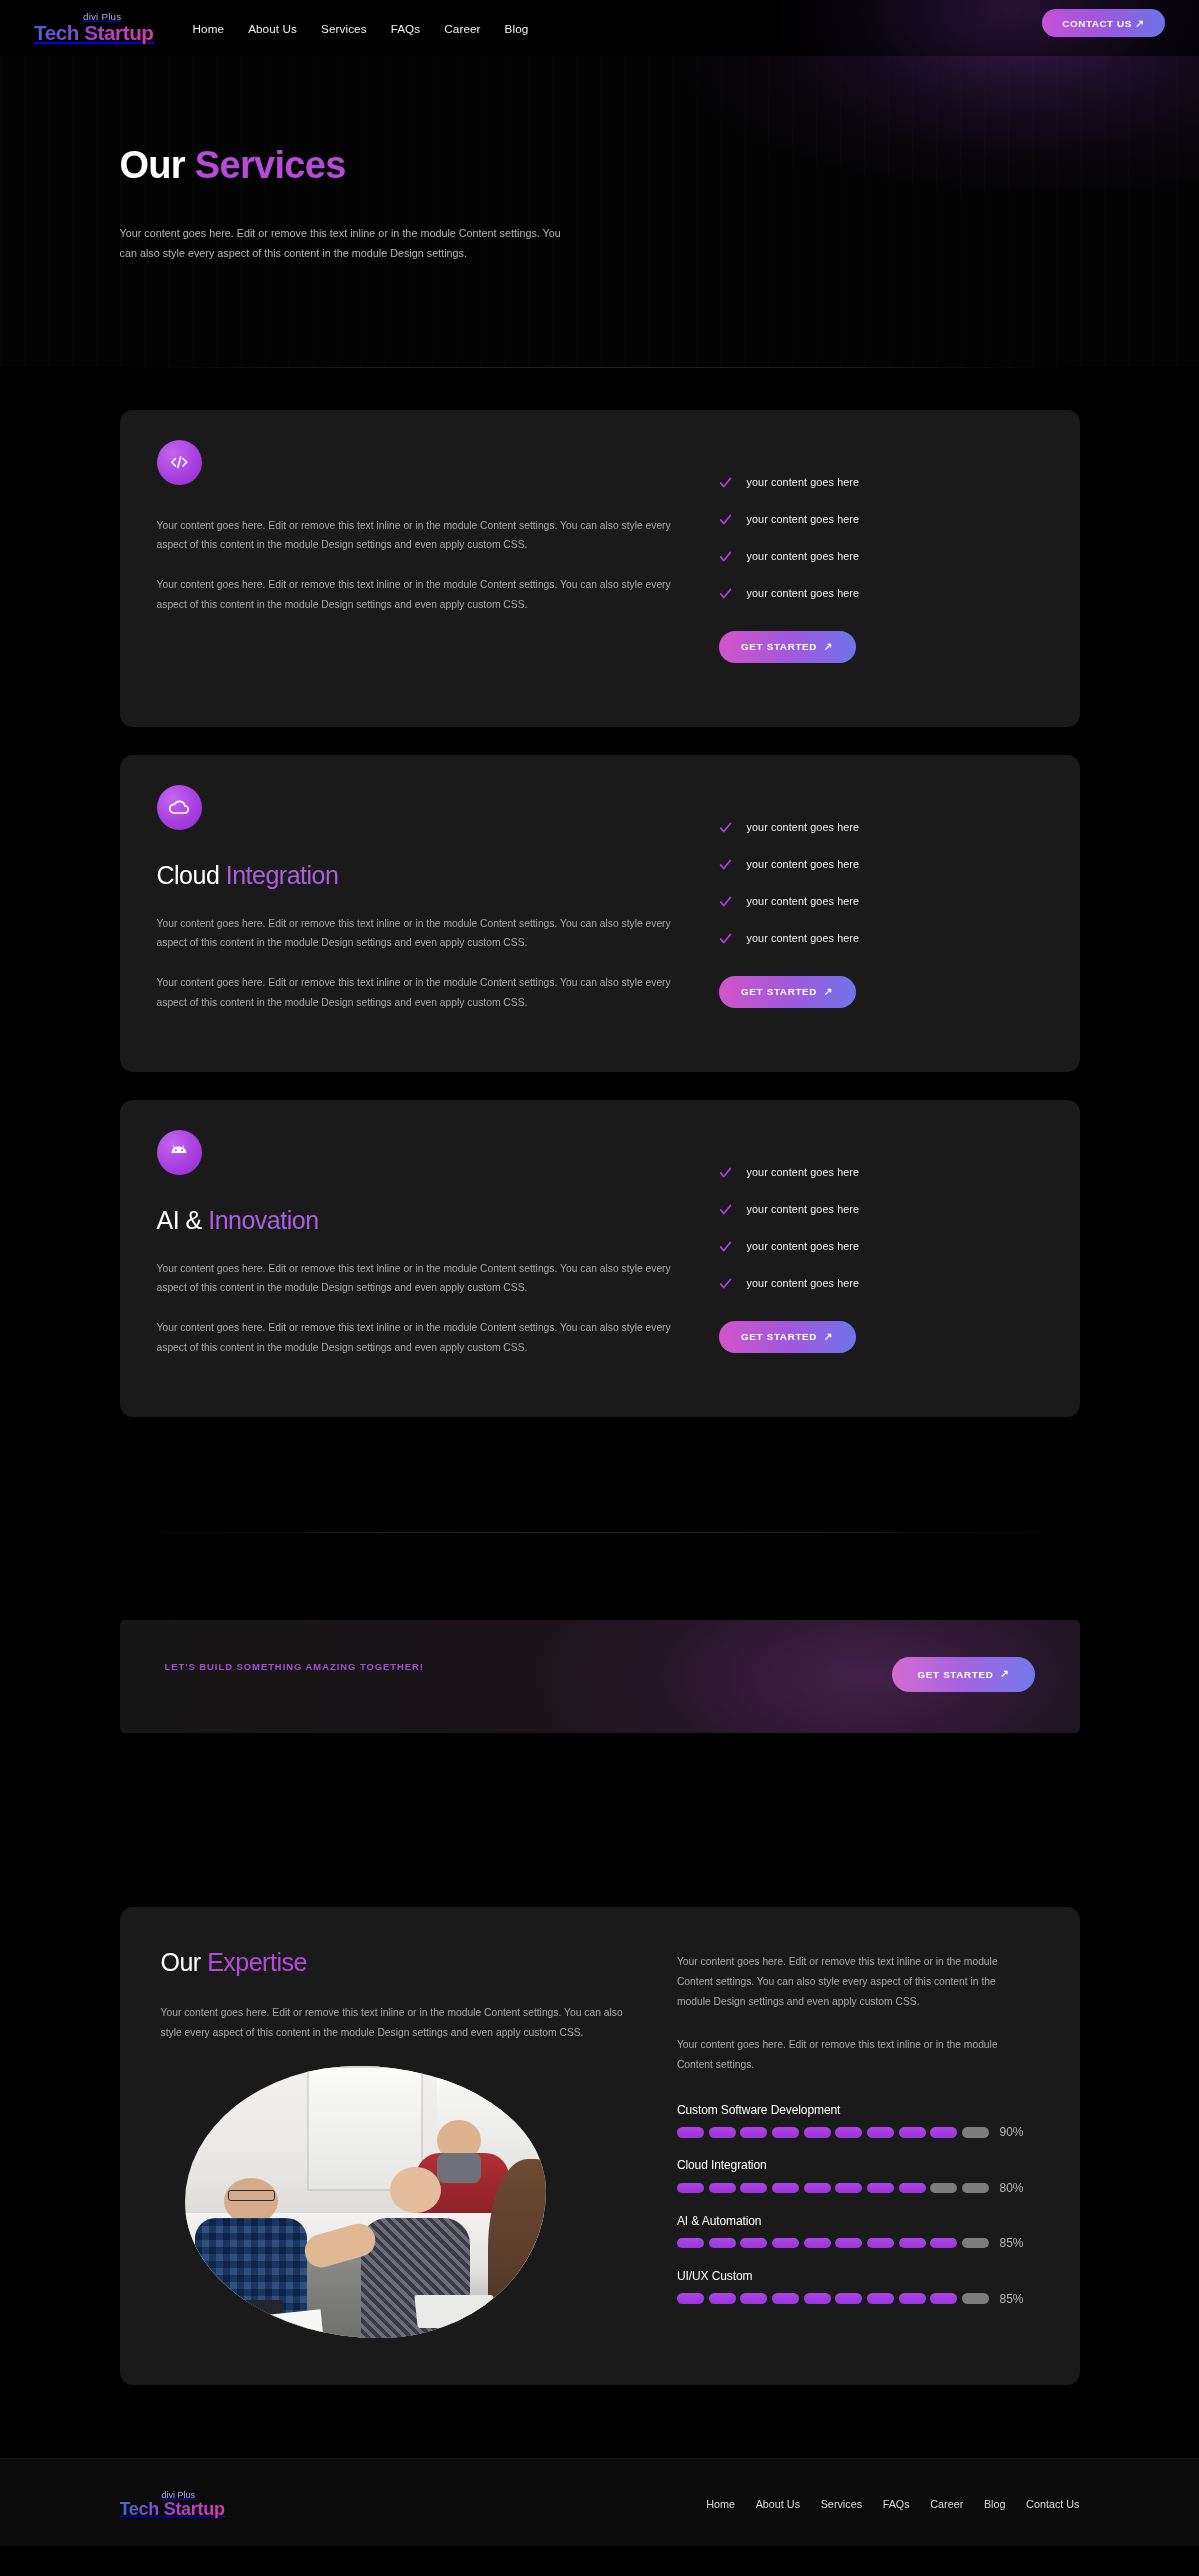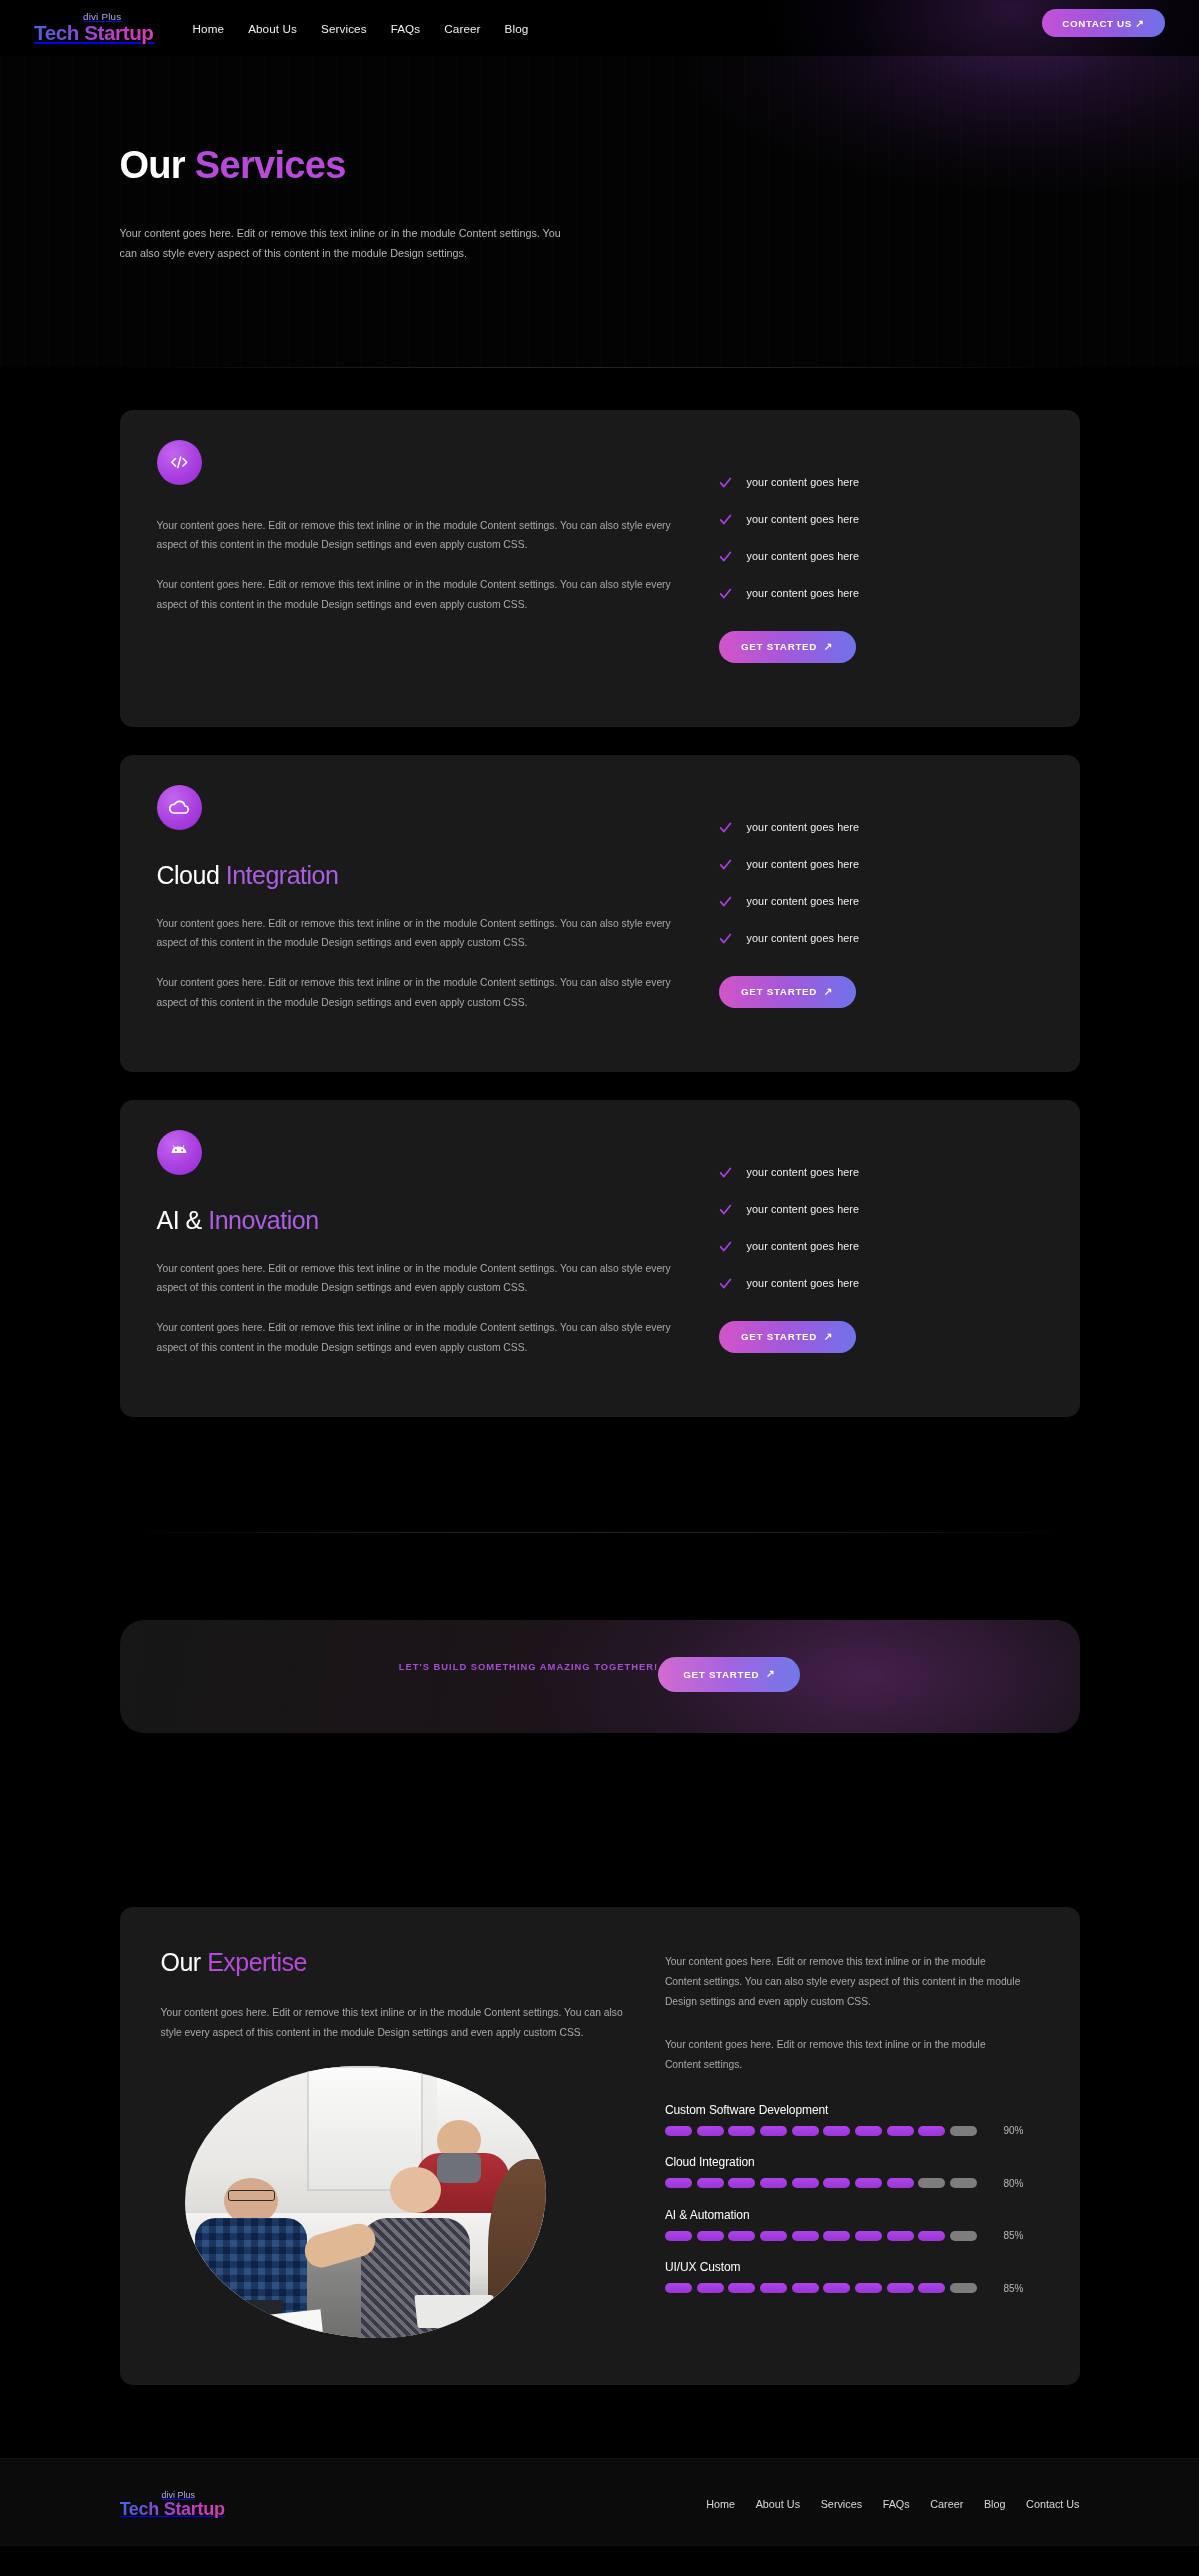--- a/index.html
+++ b/index.html
@@ -172,25 +172,25 @@
   }
   .arrow-ne { font-size: 10.3px; line-height: 1; }
 
   
   .divider-band { padding: 42px 0 45px 0; }
 
   
   .cta-section { padding: 0 0 0 0; }
   .cta-card {
     position: relative;
-    border-radius: 24px;
+    border-radius: 5px;
     padding: 37px 45px 41px 45px;
     display: flex;
     align-items: center;
-    justify-content: center;
+    justify-content: space-between;
     overflow: hidden;
     background:
       radial-gradient(ellipse 487px 206px at 78% 50%, rgba(120,45,140,0.38) 0%, rgba(60,25,80,0.18) 45%, rgba(0,0,0,0) 75%),
       linear-gradient(100deg, #171717 0%, #1c1419 45%, #241822 75%, #1a1419 100%);
   }
   .cta-eyebrow {
     font-size: 9.4px;
     letter-spacing: 1px;
     color: #a44ed0;
     font-weight: 600;
@@ -302,21 +302,21 @@
   .ph-paper { position:absolute; left:12%; bottom:0%; width:26%; height:9%; background:#f7f7f5; transform: rotate(-6deg); }
   .ph-laptop2 { position:absolute; right:14%; bottom:4%; width:22%; height:12%; background:#e9e9e7; border-radius:2.8px; transform: skewX(6deg);}
 
   
   .skill { margin-bottom: 19px; }
   .skill-name { font-size: 12px; color: #fff; margin-bottom: 8.4px; font-weight: 400; letter-spacing: -0.1px;}
   .skill-row { display:flex; align-items:center; gap:8.4px; }
   .seg-wrap { display:flex; gap: 4.7px; }
   .seg { width: 27px; height: 10.3px; border-radius: 936px; background: #7d7d7d; }
   .seg.on { background: linear-gradient(180deg,#ad44e8,#9a35d8); }
-  .skill-pct { font-size: 10px; color: #b9b9bd; margin-left: 18px; }
+  .skill-pct { font-size: 12px; color: #b9b9bd; margin-left: 2px; }
 
   
   .footer-sep { height:0.9px; background: rgba(255,255,255,0.07); width:1199px; }
   .footer {
     background: #0b0b0b;
     padding: 32px 0 0 0;
   }
   .footer-top {
     width: 960px; margin: 0 auto;
     display:flex; align-items:center; justify-content: space-between;

